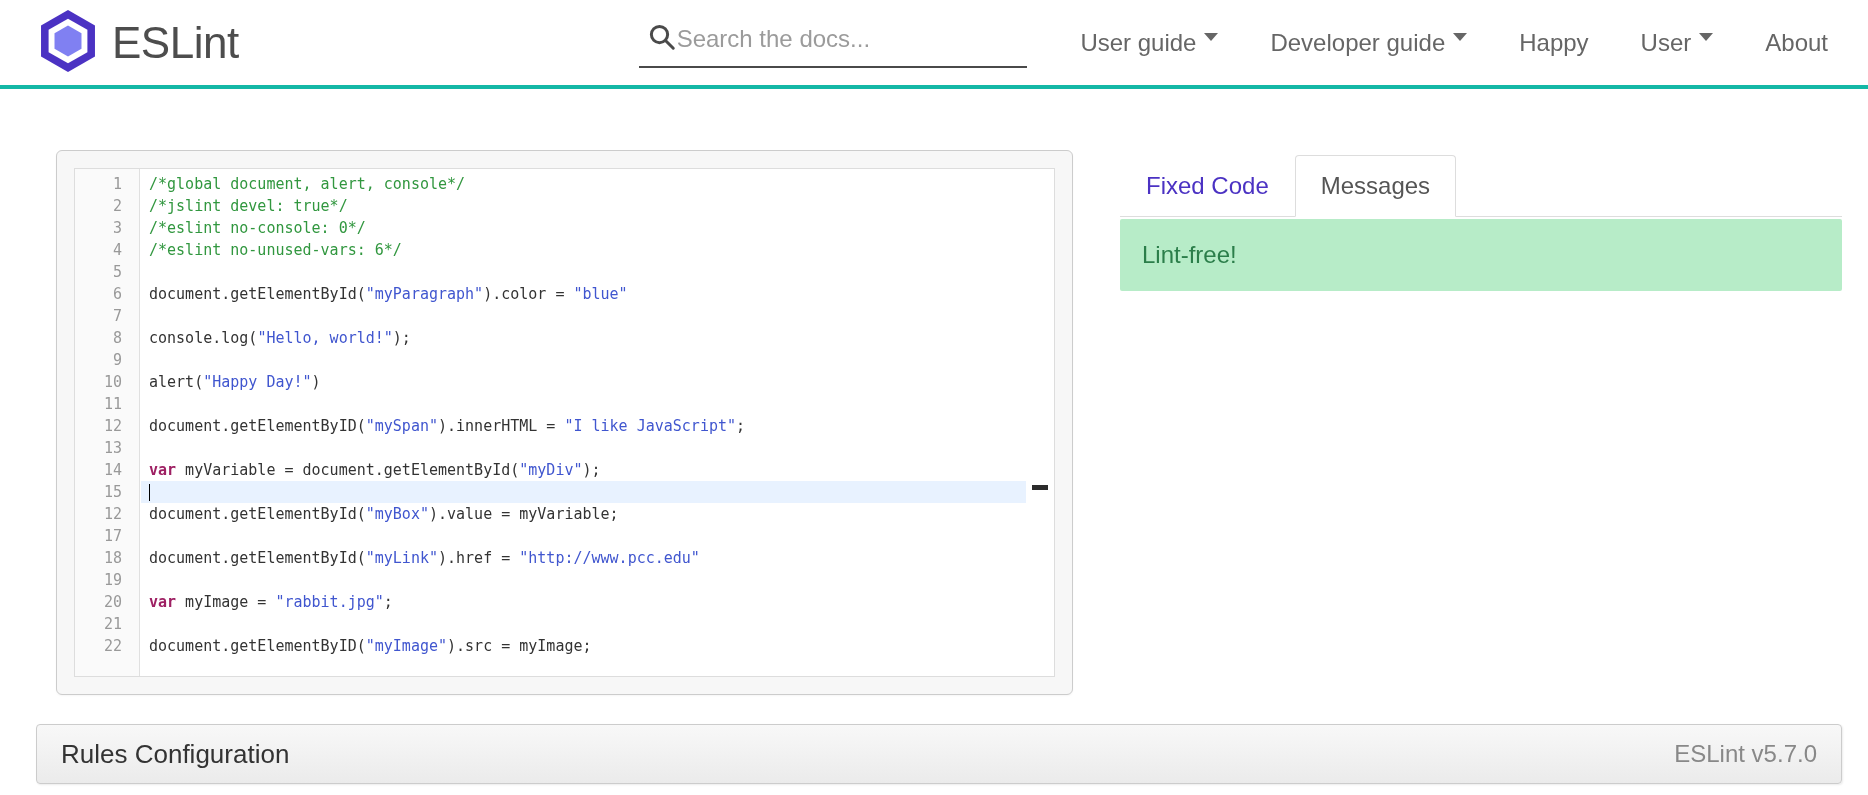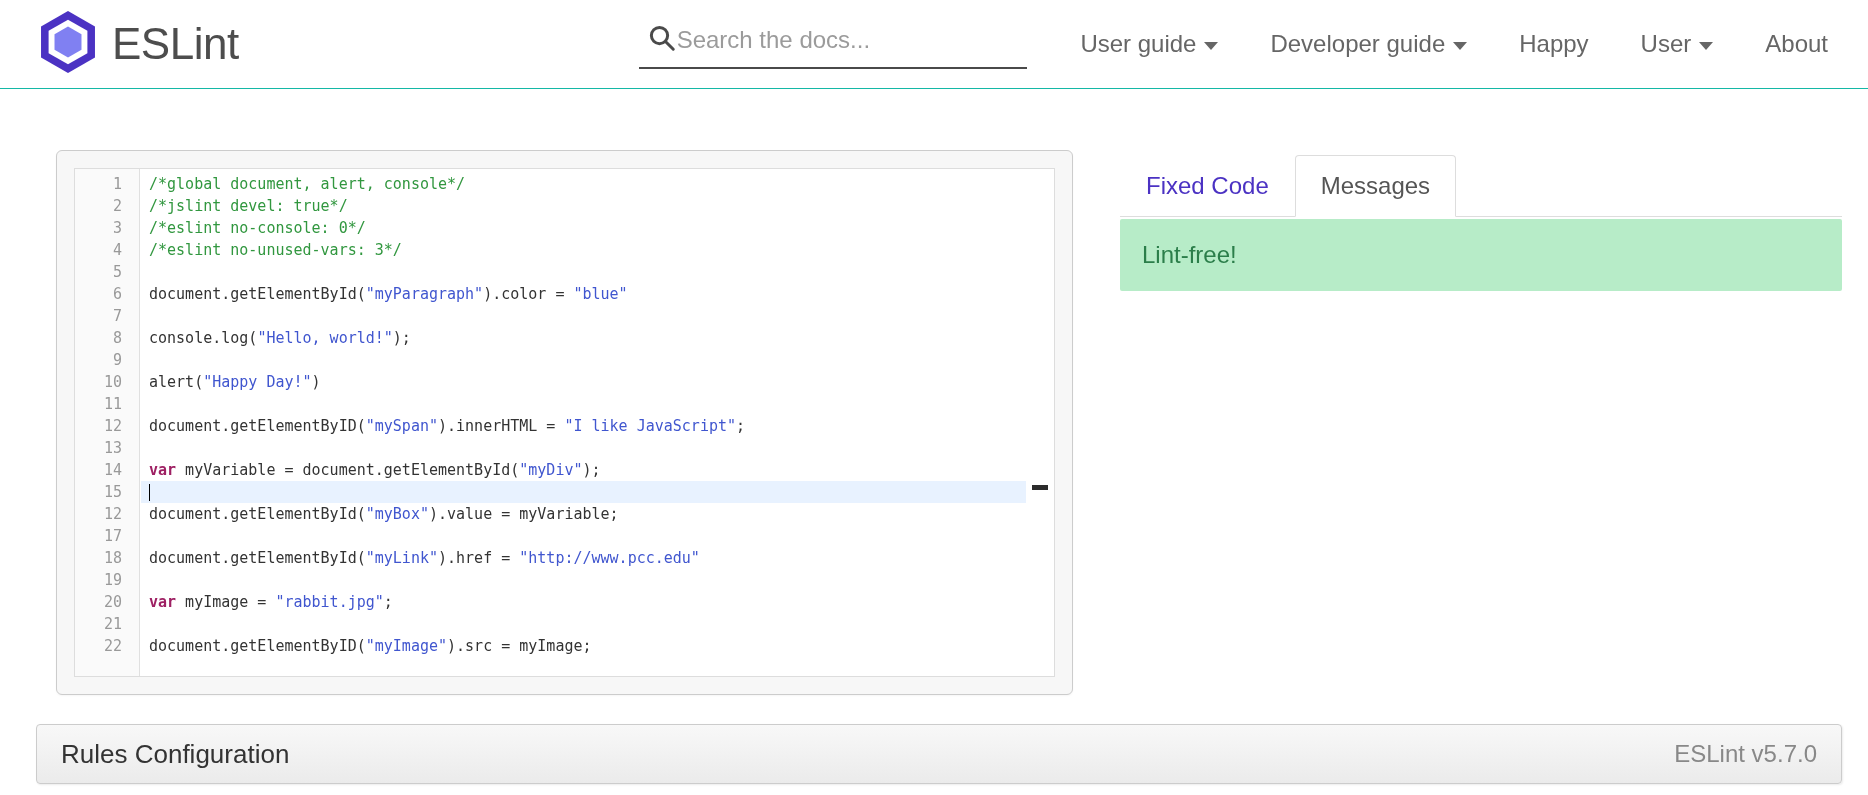--- a/index.html
+++ b/index.html
@@ -1,26 +1,26 @@
 <!DOCTYPE html>
 <html><head>
 <meta charset="utf-8">
 <style>
   * { margin:0; padding:0; box-sizing:border-box; }
   html,body { width:1868px; height:795px; background:#fff; font-family:"Liberation Sans", sans-serif; overflow:hidden; }
 
   
-  .navbar { display:flex; align-items:center; height:89px; padding:0 40px; background:#fff; border-bottom:1px solid #14b8a6; }
+  .navbar { display:flex; align-items:center; height:89px; padding:0 40px; background:#fff; border-bottom:4px solid #14b8a6; }
   .brand { display:flex; align-items:center; gap:16px; cursor:pointer; }
   .brand-name { font-size:44px; color:#4d4d4d; letter-spacing:-0.5px; }
   .search { display:flex; align-items:center; width:388px; margin-left:400px; border-bottom:2px solid #4a4a4a; padding:4px 8px 10px 8px; }
   .search input { border:none; outline:none; background:transparent; font-size:24px; color:#555; width:100%; font-family:"Liberation Sans", sans-serif; }
   .search input::placeholder { color:#9b9b9b; }
   .nav { margin-left:auto; display:flex; align-items:center; gap:52px; }
-  .nav a { display:flex; align-items:center; gap:8px; font-size:24px; color:#666; text-decoration:none; cursor:pointer; white-space:nowrap; }
+  .nav a { display:flex; align-items:flex-start; gap:8px; font-size:24px; color:#666; text-decoration:none; cursor:pointer; white-space:nowrap; }
   .caret { width:0; height:0; border-left:7px solid transparent; border-right:7px solid transparent; border-top:8px solid #666; margin-top:4px; }
 
   
   .content { display:flex; align-items:flex-start; padding:61px 26px 0 56px; }
 
   
   .editor-panel { width:1017px; height:545px; flex:none; background:#f7f7f7; border:1px solid #ccc; border-radius:6px; padding:17px; box-shadow:0 1px 2px rgba(0,0,0,0.04); }
   .editor { position:relative; height:100%; background:#fff; border:1px solid #ddd; font-family:"DejaVu Sans Mono", monospace; font-size:15px; line-height:22px; overflow:hidden; }
   .gutter-bg { position:absolute; left:0; top:0; bottom:0; width:65px; background:#fafafa; border-right:1px solid #e0e0e0; }
   .scroll-track { position:absolute; right:0; top:0; bottom:0; width:28px; background:#fff; }
@@ -112,21 +112,21 @@
           <div class="code-row">
             <div class="ln">2</div>
             <div class="code"><span class="tok-c">/*jslint devel: true*/</span></div>
           </div>
           <div class="code-row">
             <div class="ln">3</div>
             <div class="code"><span class="tok-c">/*eslint no-console: 0*/</span></div>
           </div>
           <div class="code-row">
             <div class="ln">4</div>
-            <div class="code"><span class="tok-c">/*eslint no-unused-vars: 3*/</span></div>
+            <div class="code"><span class="tok-c">/*eslint no-unused-vars: 6*/</span></div>
           </div>
           <div class="code-row">
             <div class="ln">5</div>
             <div class="code"></div>
           </div>
           <div class="code-row">
             <div class="ln">6</div>
             <div class="code"><span class="tok-p">document.getElementById(</span><span class="tok-s">"myParagraph"</span><span class="tok-p">).color = </span><span class="tok-s">"blue"</span></div>
           </div>
           <div class="code-row">

